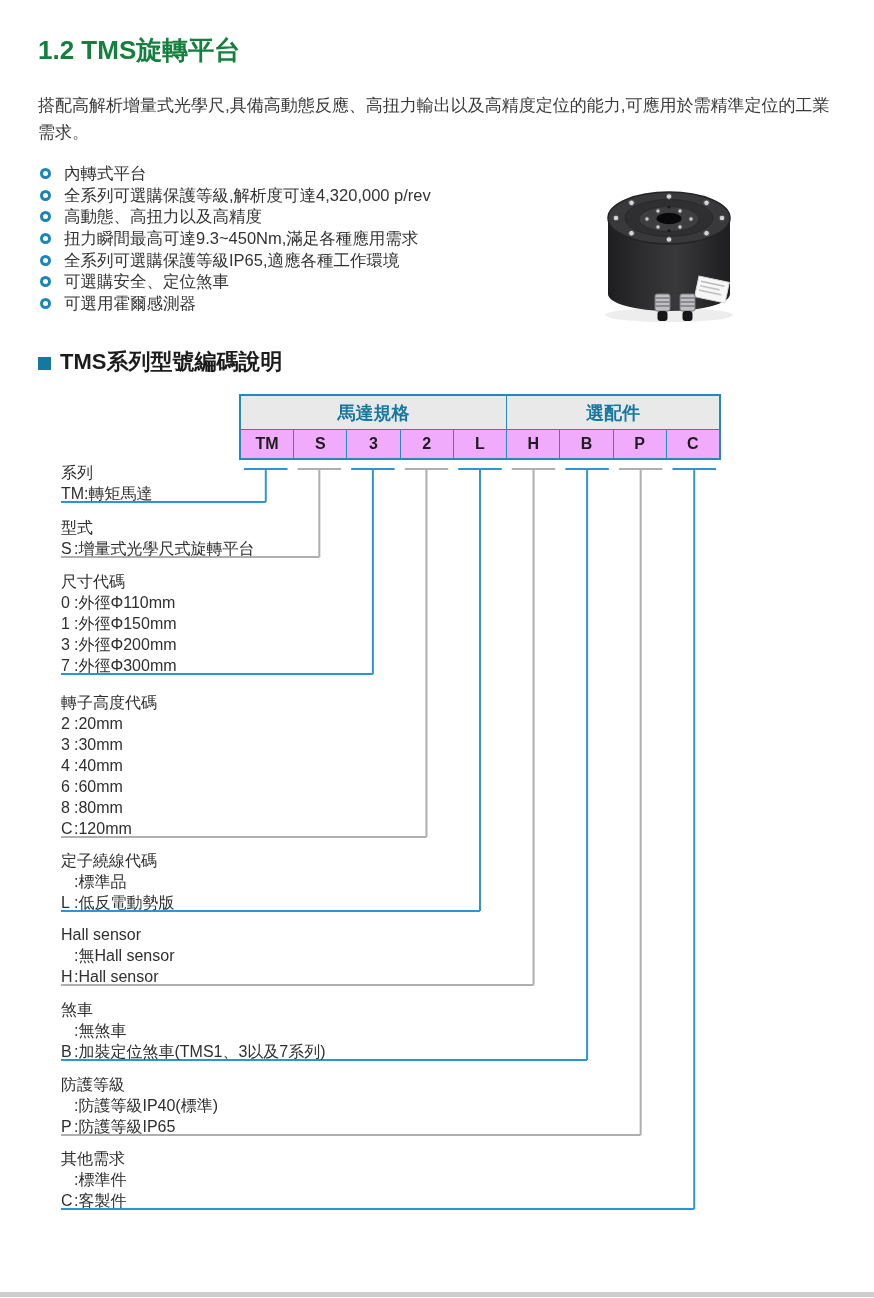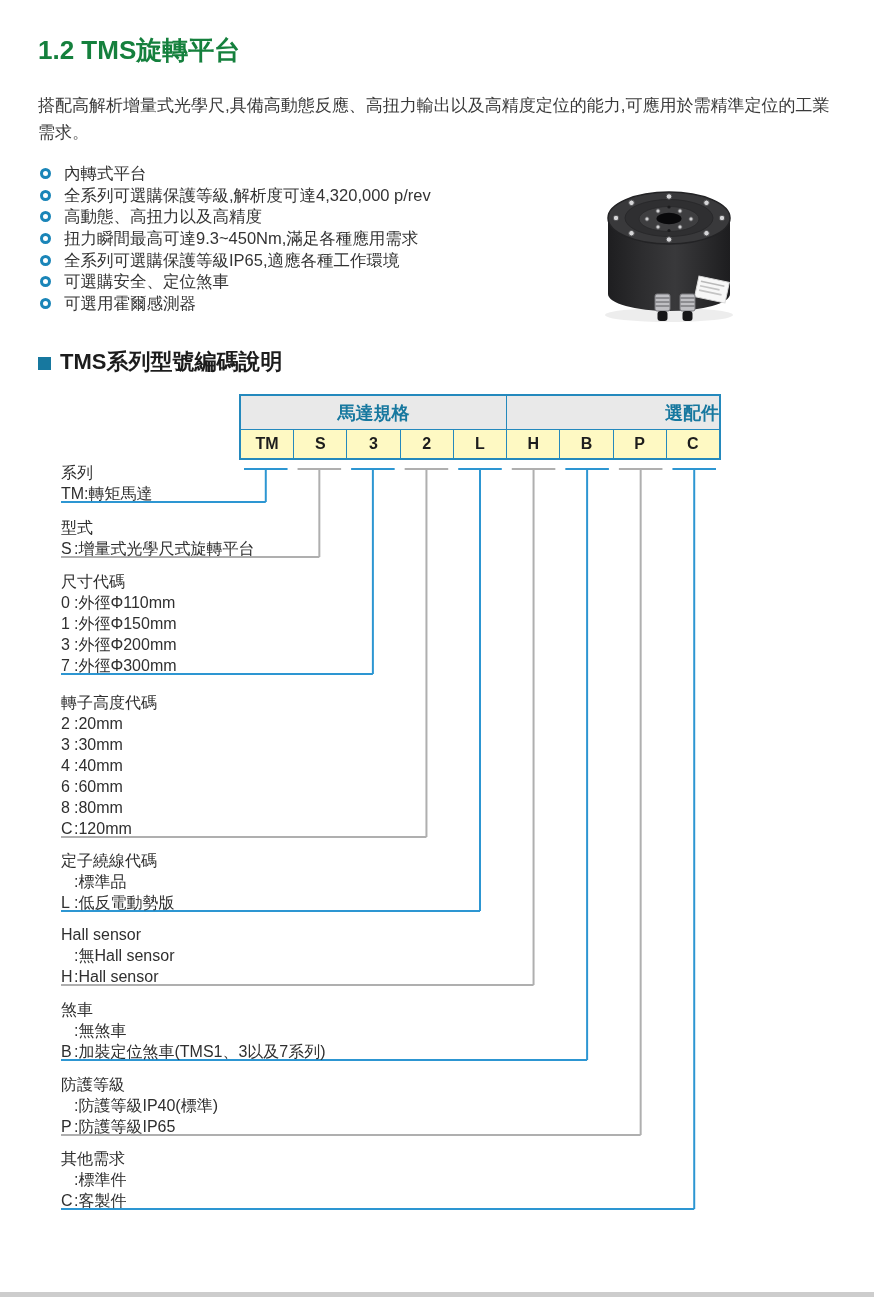--- a/index.html
+++ b/index.html
@@ -29,21 +29,21 @@
   .photo{position:absolute;left:596px;top:168px;width:150px;height:160px;}
   
   .sec-heading{
     position:absolute;left:38px;top:347px;
     font-size:22px;font-weight:700;color:#1c1c1c;display:flex;align-items:center;
   }
   .sq{width:13px;height:13px;background:#17789f;margin-right:9px;margin-top:2px;}
   
   .mtable{
     position:absolute;left:239px;top:394px;width:482px;
-    border:2px solid #2489bd;box-sizing:border-box;background:#fef9c3;
+    border:2px solid #2489bd;box-sizing:border-box;background:#f0abfc;
   }
   .trow{display:flex;}
   .thead > div{
     box-sizing:border-box;height:34px;line-height:34px;text-align:center;
     background:#e9e9e9;color:#17789f;font-size:18px;font-weight:bold;
     border-right:1px solid #2489bd;border-bottom:1px solid #2489bd;
   }
   .thead > div:last-child{border-right:none;}
   .tcodes > div{
     box-sizing:border-box;flex:1;height:28px;line-height:28px;text-align:center;
@@ -156,21 +156,21 @@
 </svg>
 
 <div class="sec-heading">
   <span class="sq"></span>
   <span>TMS系列型號編碼說明</span>
 </div>
 
 <div class="mtable">
   <div class="trow thead">
       <div style="flex: 5 1 0%;">馬達規格</div>
-      <div style="flex: 4 1 0%; text-align: right;">選配件</div>
+      <div style="flex: 4 1 0%;">選配件</div>
     </div>
   <div class="trow tcodes">
       <div>TM</div>
       <div>S</div>
       <div>3</div>
       <div>2</div>
       <div>L</div>
       <div>H</div>
       <div>B</div>
       <div>P</div>

